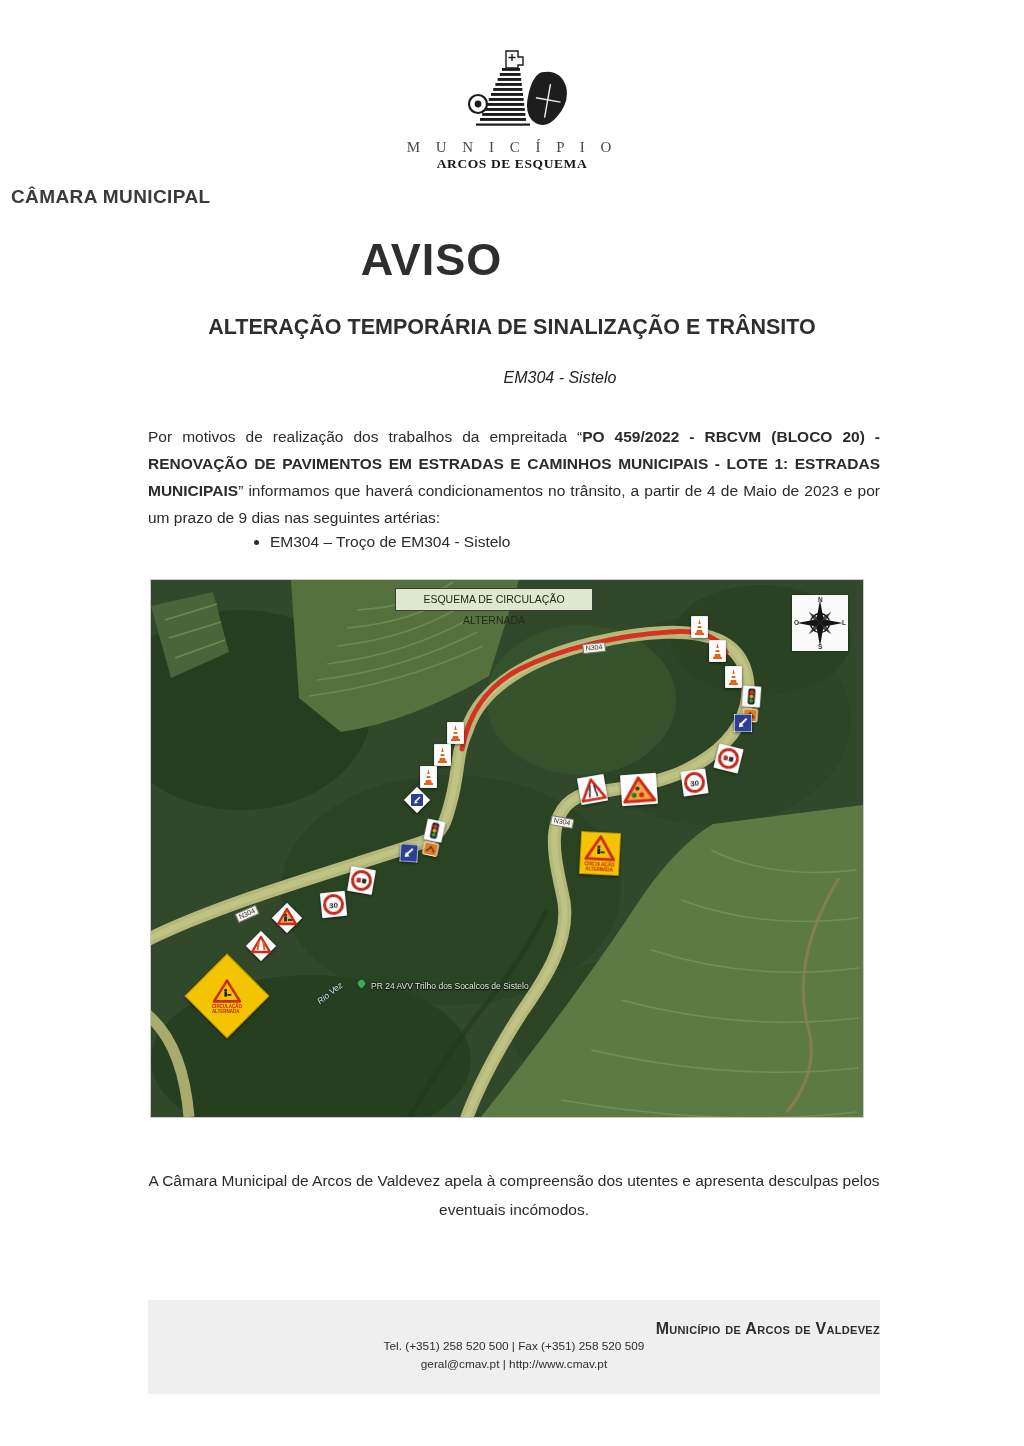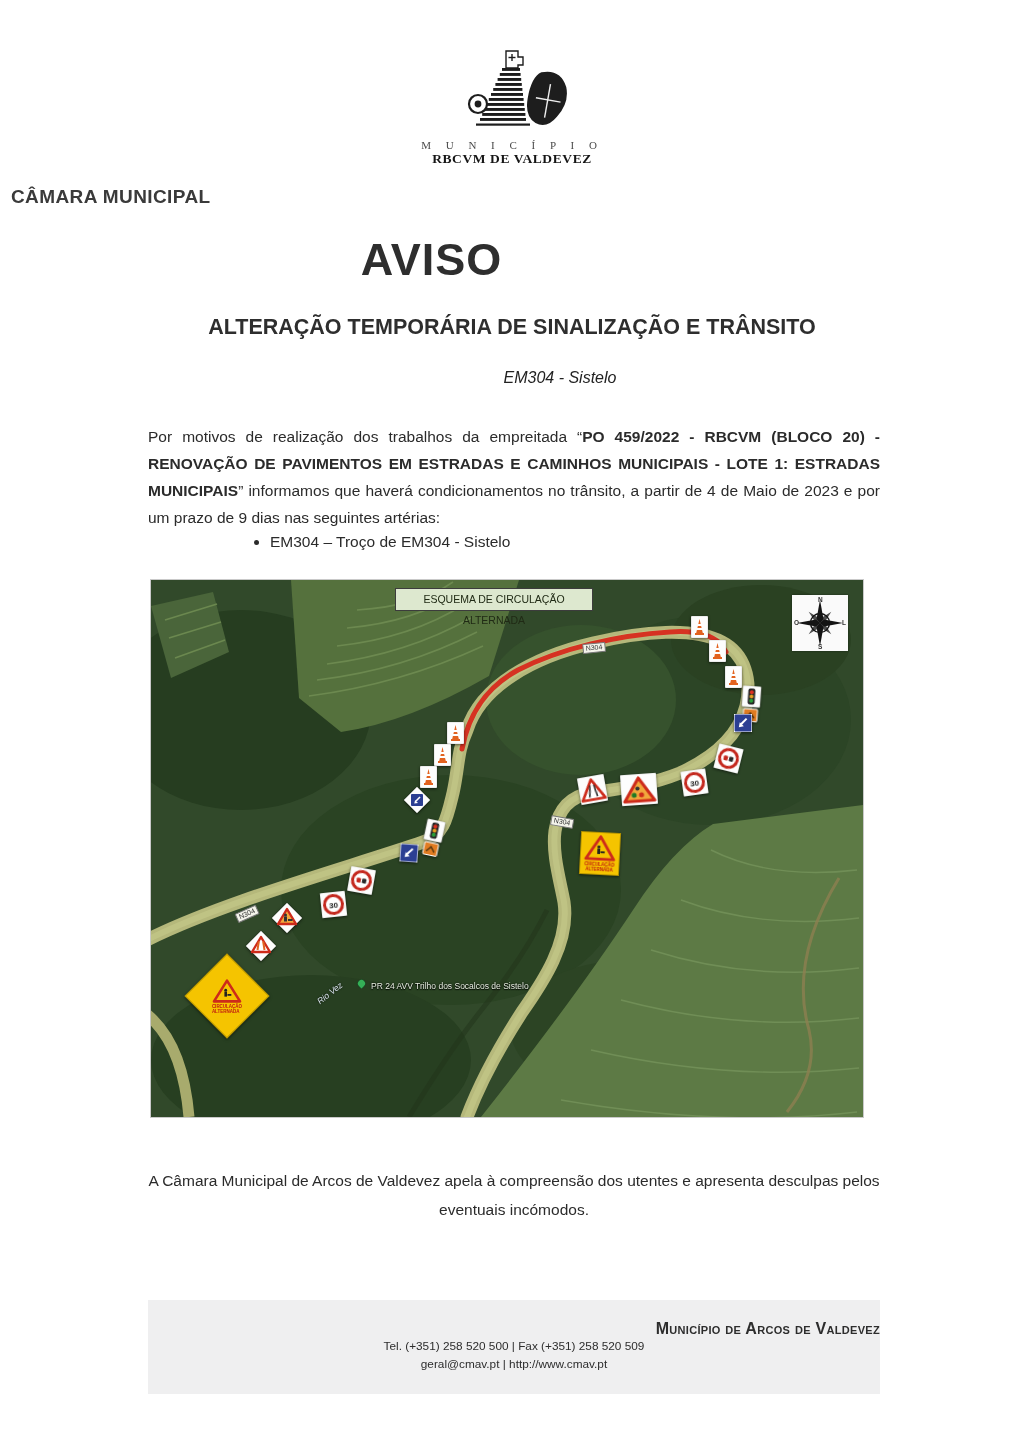--- a/index.html
+++ b/index.html
@@ -2,21 +2,21 @@
 <html><head>
 <meta charset="utf-8">
 <style>
   html,body{margin:0;padding:0;}
   body{position:relative;width:1024px;height:1446px;background:#ffffff;
        font-family:"Liberation Sans",sans-serif;color:#2b2b2b;overflow:hidden;}
   .abs{position:absolute;}
 
   
   #logo-block{top:48px;left:0;width:1024px;text-align:center;}
-  .logo-top-text{font-family:"Liberation Serif",serif;font-size:11px;letter-spacing:6px;color:#4a4a4a;margin-top:3px;}
+  .logo-top-text{font-family:"Liberation Serif",serif;font-size:15px;letter-spacing:6px;color:#4a4a4a;margin-top:3px;}
   .logo-bottom-text{font-family:"Liberation Serif",serif;font-size:13.5px;font-weight:bold;letter-spacing:.6px;color:#161616;}
 
   #institution{top:186px;left:11px;width:1024px;text-align:left;font-size:19px;font-weight:bold;color:#3a3a3a;letter-spacing:.4px;}
   #title{top:234px;left:0;width:863px;text-align:center;font-size:45px;font-weight:bold;color:#2e2e2e;letter-spacing:1px;}
   #subtitle{top:315px;left:0;width:1024px;text-align:center;font-size:21.5px;font-weight:bold;color:#2e2e2e;}
   #route{top:369px;left:0;width:1024px;text-align:center;font-size:16px;font-weight:normal;font-style:italic;color:#222;padding-left:48px;}
 
   #intro{top:407px;left:148px;width:732px;font-size:15.5px;line-height:27px;text-align:justify;color:#2b2b2b;}
   #bullet-list{top:530px;left:242px;margin:0;padding-left:28px;font-size:15.5px;color:#2b2b2b;}
   #bullet-list li{line-height:24px;}
@@ -75,21 +75,21 @@
     <circle cx="22" cy="56" r="3.4" fill="#1d1d1d"></circle>
     <g transform="rotate(10 92 56)">
       <path d="M80,26 q18,-7 27,10 q6,15 -4,31 q-8,14 -20,10 q-12,-5 -12,-23 q0,-22 9,-28 z" fill="#1d1d1d"></path>
       <g stroke="#efefef" stroke-width="1.4">
         <line x1="91" y1="36" x2="91" y2="70"></line>
           <line x1="79" y1="52" x2="104" y2="52"></line>
       </g>
     </g>
   </svg>
   <div class="logo-top-text">M U N I C Í P I O</div>
-  <div class="logo-bottom-text">RBCVM DE VALDEVEZ</div>
+  <div class="logo-bottom-text">ARCOS DE ESQUEMA</div>
 </div>
 
 <div class="abs" id="institution">CÂMARA MUNICIPAL</div>
 <div class="abs" id="title">AVISO</div>
 <div class="abs" id="subtitle">ALTERAÇÃO TEMPORÁRIA DE SINALIZAÇÃO E TRÂNSITO</div>
 <div class="abs" id="route">EM304 - Sistelo</div>
 
 <p class="abs" id="intro"><span>Por motivos de realização dos trabalhos da empreitada “</span><strong>PO 459/2022 - RBCVM (BLOCO 20) - RENOVAÇÃO DE PAVIMENTOS EM ESTRADAS E CAMINHOS MUNICIPAIS - LOTE 1: ESTRADAS MUNICIPAIS</strong><span>” informamos que haverá condicionamentos no trânsito, a partir de 4 de Maio de 2023 e por um prazo de 9 dias nas seguintes artérias:</span></p>
 
 <ul class="abs" id="bullet-list">

